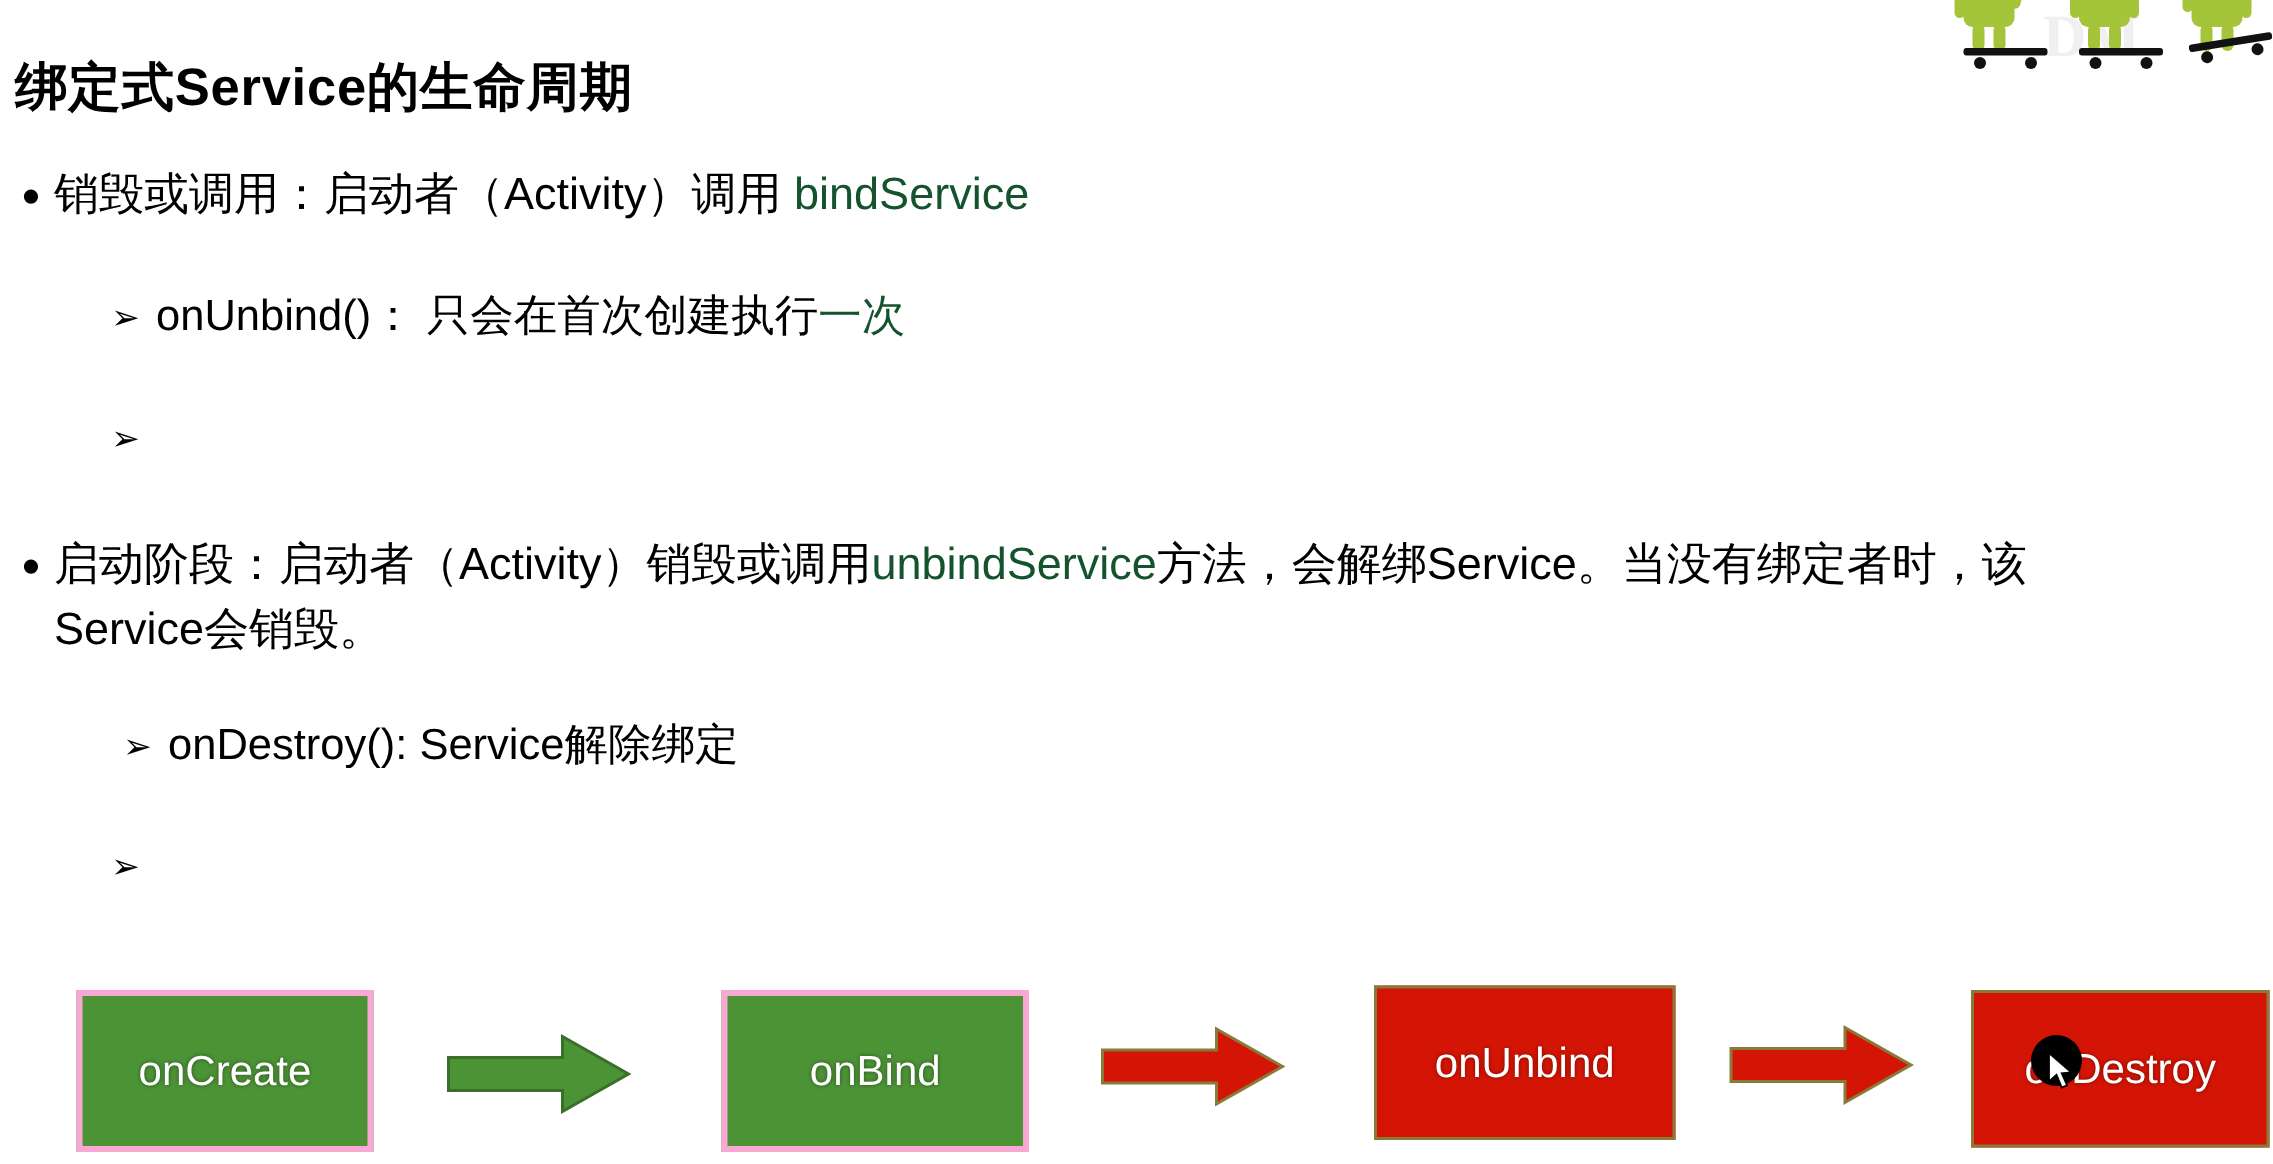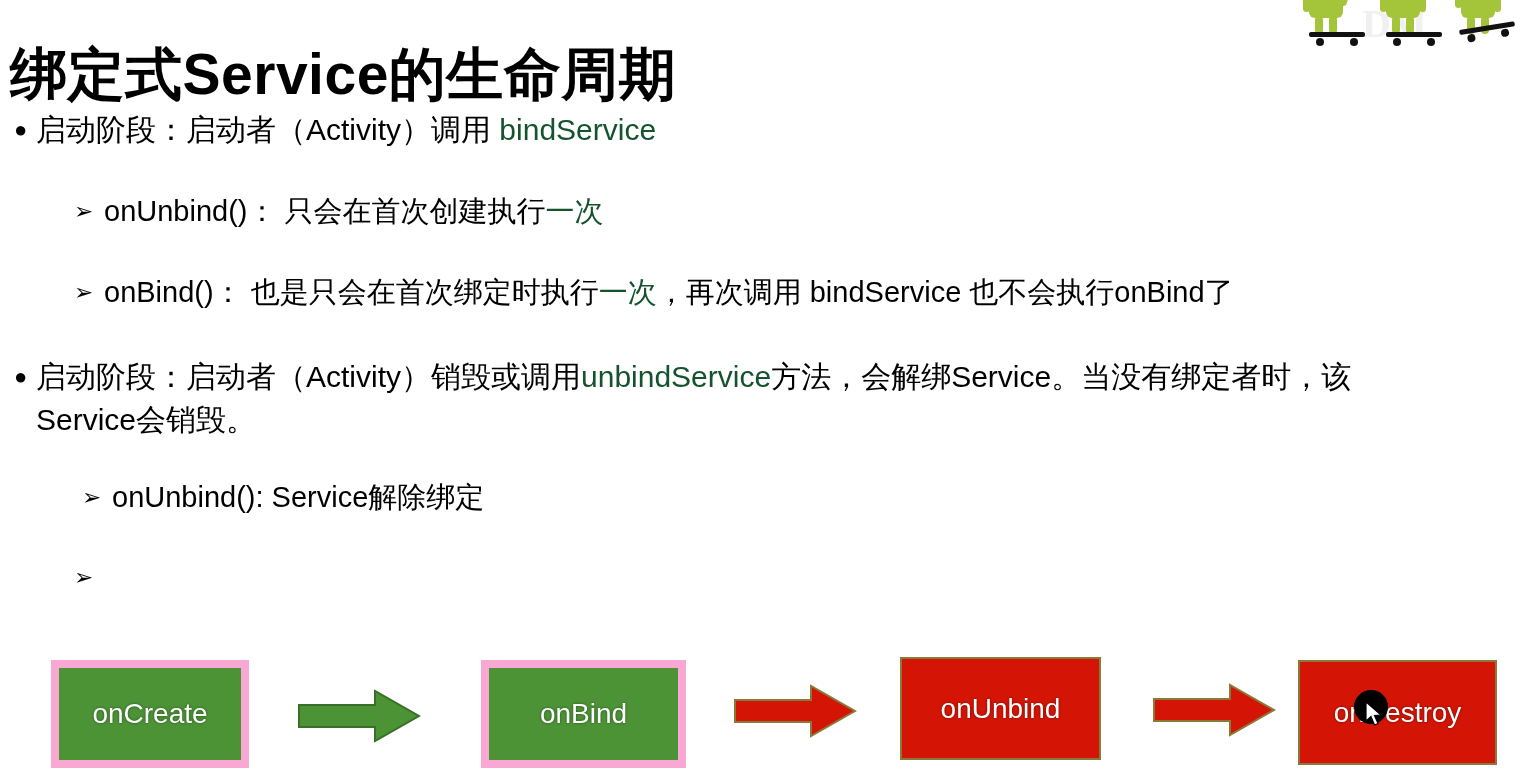--- a/index.html
+++ b/index.html
@@ -37,21 +37,21 @@
     color: #f0f0f0;
     letter-spacing: -2px;
     font-family: "Liberation Serif", serif;
   }
 
   
   .slide-title {
     position: absolute;
     left: 10px;
     top: 4px;
-    font-size: 57px;
+    font-size: 35px;
     line-height: 64px;
     font-weight: bold;
     letter-spacing: 0.5px;
     white-space: nowrap;
     text-align: right;
   }
 
   
   .lvl1 {
     position: absolute;
@@ -95,25 +95,26 @@
     display: flex;
     align-items: center;
     justify-content: center;
     box-sizing: border-box;
     font-size: 28px;
     color: #ffffff;
     text-shadow: 0 0 3px rgba(0,0,0,0.45);
   }
   .flow-box.green {
     background: #4c9336;
-    border: 8px solid #f9a8d4;
+    border: 4px solid #f9a8d4;
   }
   .flow-box.red {
     background: #d41505;
     border: 2px solid #8a7a3a;
+    margin-left: 16px;
   }
   .arrow { position: absolute; }
 
   .cursor { position: absolute; pointer-events: none; }
   .cursor-halo {
     position: absolute;
     width: 34px;
     height: 34px;
     border-radius: 50%;
     background: #000000;
@@ -173,41 +174,40 @@
             <circle cx="45" cy="10" r="4"></circle>
         </g>
       </g>
     </svg>
   </div>
 
   <h1 class="slide-title">绑定式Service的生命周期</h1>
 
   <div class="lvl1" style="left:0px; top:108px; width:1480px;">
     <span class="marker">●</span>
-    <span class="body"><span>启动阶段：启动者（Activity）调用 </span><span class="red">bindService</span></span>
+    <span class="body"><span>销毁或调用：启动者（Activity）调用 </span><span class="red">bindService</span></span>
   </div>
 
   <div class="lvl2" style="left:56px; top:190px; width:1420px;">
     <span class="marker">➢</span>
     <span class="body"><span>onUnbind()： 只会在首次创建执行</span><span class="red">一次</span></span>
   </div>
 
   <div class="lvl2" style="left:56px; top:271px; width:1440px;">
     <span class="marker">➢</span>
-    <span class="body"><span>onBind()： 也是只会在首次绑定时执行</span><span class="red">一次</span><span>，再次调用 bindService 也不会执行onBind了</span></span>
   </div>
 
   <div class="lvl1" style="left:0px; top:355px; width:1400px;">
     <span class="marker">●</span>
     <span class="body" style="max-width:1345px;"><span>启动阶段：启动者（Activity）销毁或调用</span><span class="red">unbindService</span><span>方法，会解绑Service。当没有绑定者时，该Service会销毁。</span></span>
   </div>
 
   <div class="lvl2" style="left:64px; top:476px; width:1200px;">
     <span class="marker">➢</span>
-    <span class="body"> onUnbind(): Service解除绑定</span>
+    <span class="body"> onDestroy(): Service解除绑定</span>
   </div>
 
   <div class="lvl2" style="left:56px; top:556px; width:1200px;">
     <span class="marker">➢</span>
   </div>
 
   <div class="flow-box green" style="left:51px; top:660px; width:198px; height:108px;">
     <span>onCreate</span>
   </div>
 

